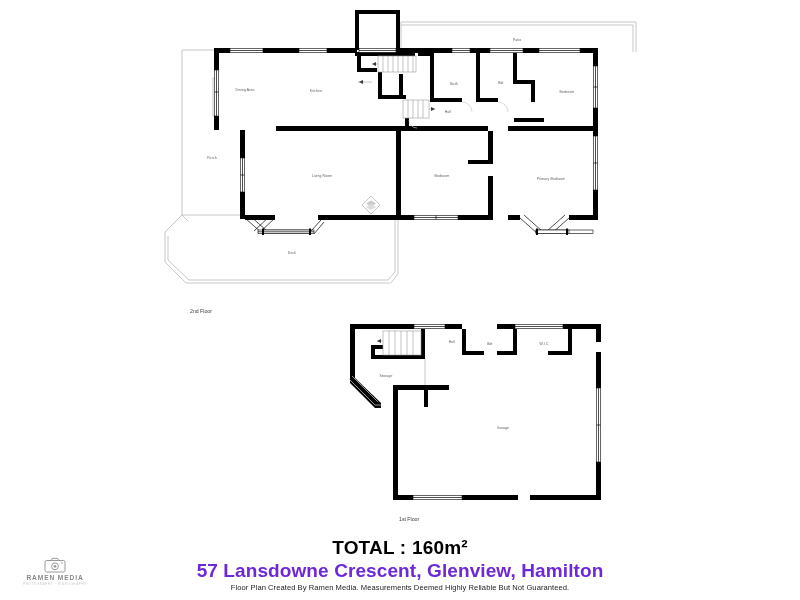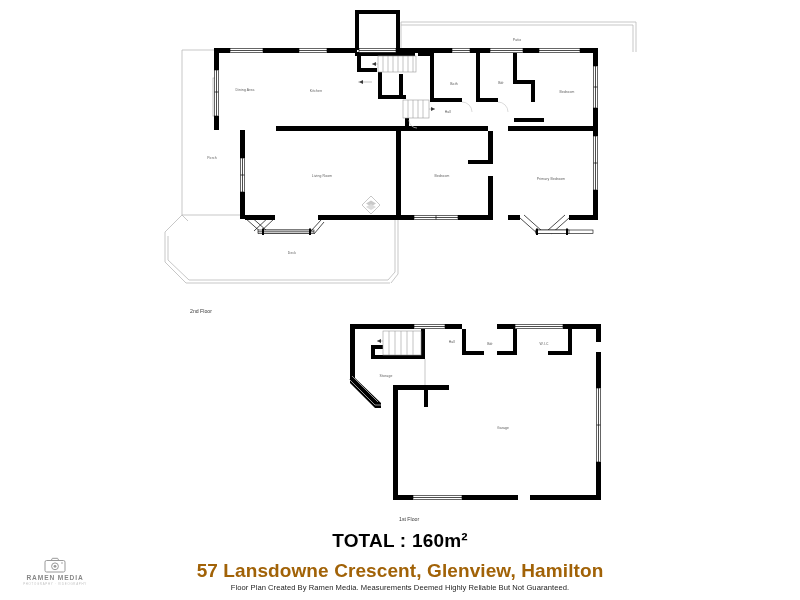--- a/index.html
+++ b/index.html
@@ -64,22 +64,22 @@
     font-weight: bold;
     letter-spacing: 0.2px;
     line-height: 1.15;
     color: #000;
   }
   #address-line {
     font-size: 19px;
     font-weight: bold;
     letter-spacing: 0.1px;
     line-height: 1.2;
-    color: #a16207;
-    margin-top: 8px;
+    color: #6d28d9;
+    margin-top: 1px;
   }
   #disclaimer-line {
     font-size: 7.6px;
     color: #1d1d1d;
     letter-spacing: 0.05px;
   }
   
   #logo {
     position: absolute;
     left: 18px;

